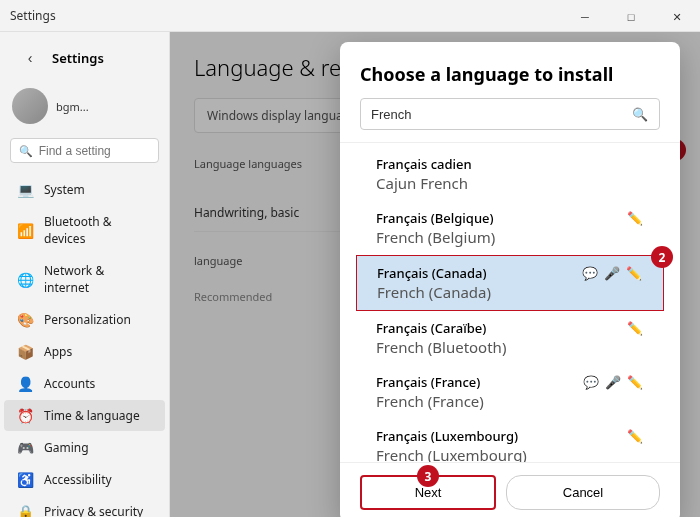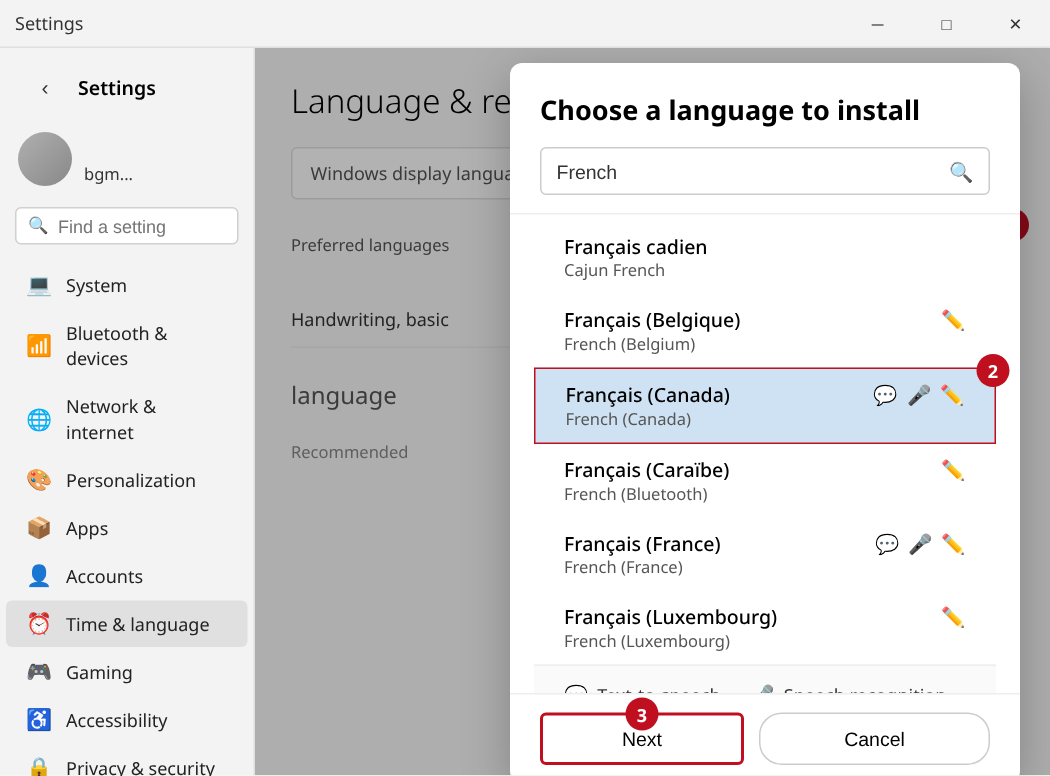--- a/index.html
+++ b/index.html
@@ -103,21 +103,21 @@
       color: #555;
     }
     .search-icon-sidebar {
       font-size: 11px;
       color: #888;
     }
 
     
     .user-area {
       display: flex;
-      align-items: flex-end;
+      align-items: center;
       gap: 8px;
       padding: 8px 12px;
     }
     .avatar-circle {
       width: 36px;
       height: 36px;
       border-radius: 50%;
       background: linear-gradient(135deg, #b0b0b0, #888);
       flex-shrink: 0;
     }
@@ -222,21 +222,21 @@
       cursor: pointer;
     }
     .region-row {
       display: flex;
       align-items: center;
       justify-content: space-between;
       padding: 8px 0;
       font-size: 12px;
       color: #333;
     }
-    .region-label { color: #555; font-size: 16px; text-align: center; }
+    .region-label { color: #555; font-size: 11px; text-align: center; }
     .region-value { font-size: 12px; color: #000; }
     .recommended-text {
       font-size: 11px;
       color: #888;
     }
 
     
     .modal-overlay {
       position: absolute;
       top: 0; left: 0; right: 0; bottom: 0;
@@ -300,21 +300,21 @@
     }
     .lang-native {
       font-size: 13px;
       font-weight: 500;
       color: #000;
       display: flex;
       align-items: center;
       justify-content: space-between;
     }
     .lang-english {
-      font-size: 11px;
+      font-size: 15px;
       color: #555;
     }
     .lang-icons {
       display: flex;
       gap: 6px;
       font-size: 13px;
       color: #555;
     }
 
     
@@ -470,21 +470,21 @@
         <span class="language-label">
           <span>Windows display language</span>
         </span>
         <div class="language-value">
           <span>English (United States)</span>
           <span class="dropdown-arrow">▾</span>
         </div>
       </div>
 
       <div style="display:flex; justify-content:space-between; align-items:center; padding:4px 0;">
-        <span style="font-size:11px;color:#555;">Preferred languages</span>
+        <span style="font-size:11px;color:#555;">Language languages</span>
         <div class="add-lang-wrapper">
           <button class="add-language-btn">
             <span>Add a language</span>
           </button>
           <div class="step-badge" style="top:-10px;right:-10px;">
             <span>1</span>
           </div>
         </div>
       </div>
 

